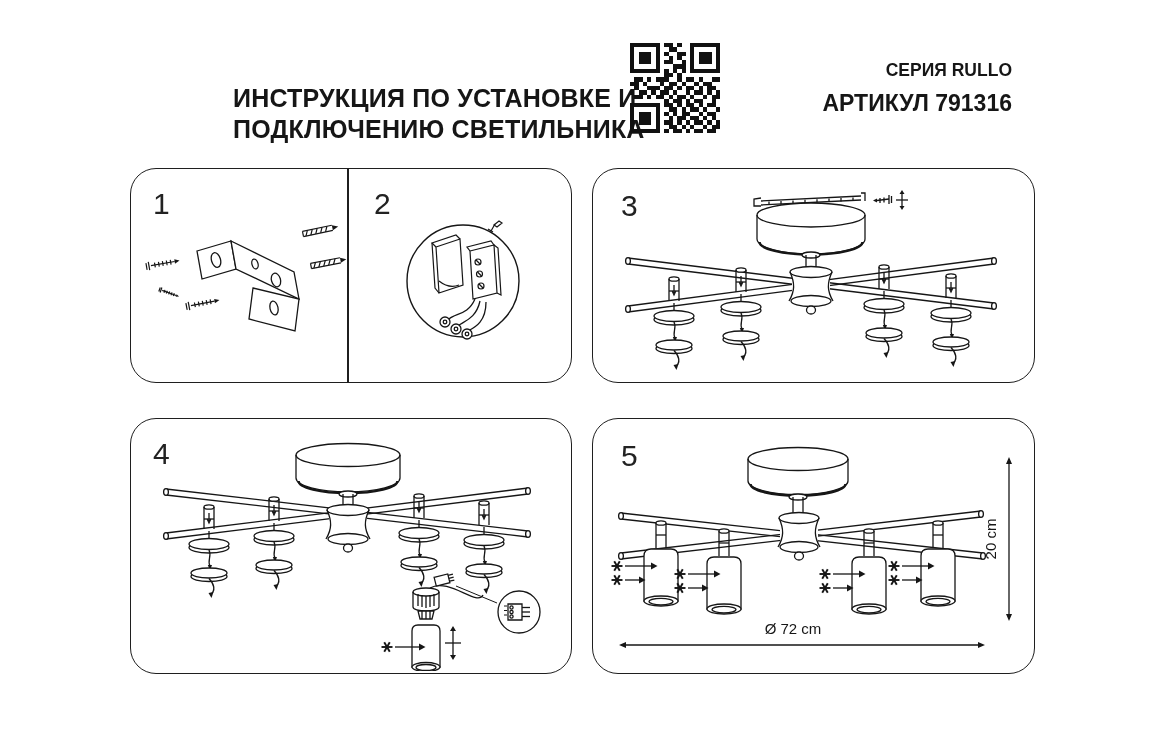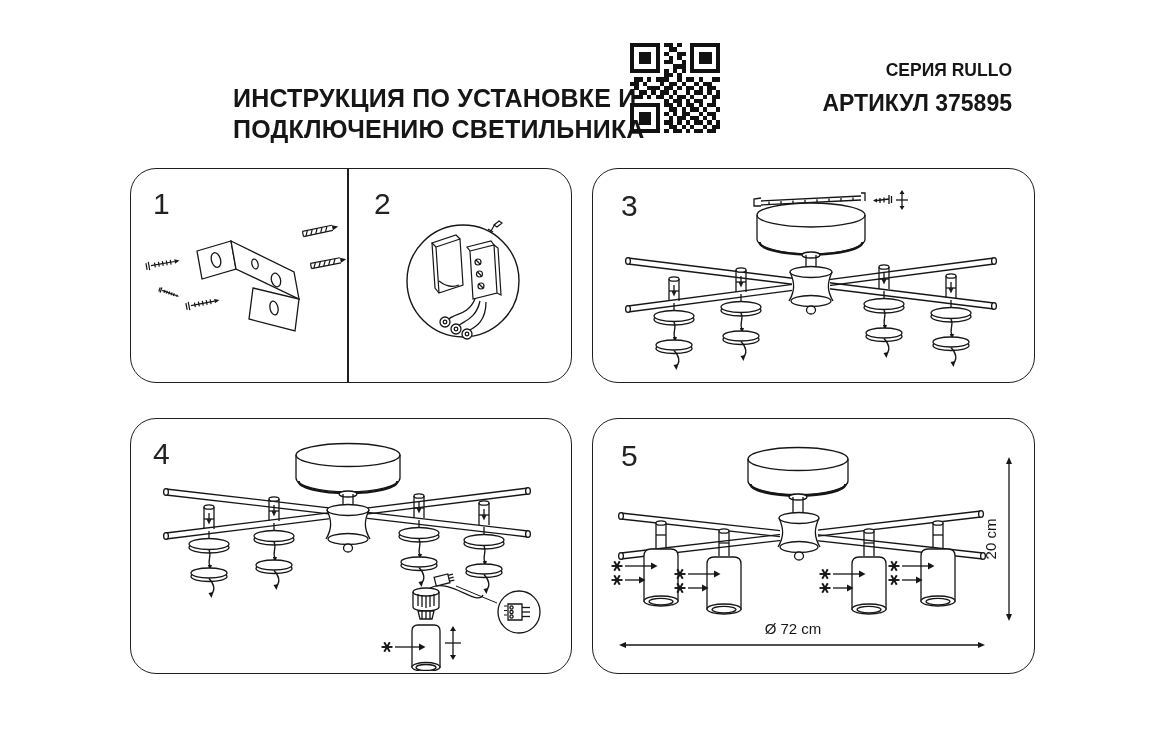--- a/index.html
+++ b/index.html
@@ -535,21 +535,21 @@
       <span class="q1"></span>
       <span class="q1"></span>
       <span></span>
       <span class="q1"></span>
       <span class="q1"></span>
       <span></span>
     </div>
 
   <div id="series-block">
     <div id="series">СЕРИЯ RULLO</div>
-    <div id="article">АРТИКУЛ 375895</div>
+    <div id="article">АРТИКУЛ 791316</div>
   </div>
 
   <div class="box" id="box12">
     <div class="divider"></div>
     <div class="num" style="left:22px;top:18px">1</div>
     <div class="num" style="left:243px;top:18px">2</div>
 
     <svg style="left:0;top:0" width="216" height="211" viewBox="0 0 216 211">
       <g stroke="#161616" stroke-width="1.3" fill="none">
         <polygon points="66,82 100,72 105,100 71,110" fill="#fff"></polygon>

